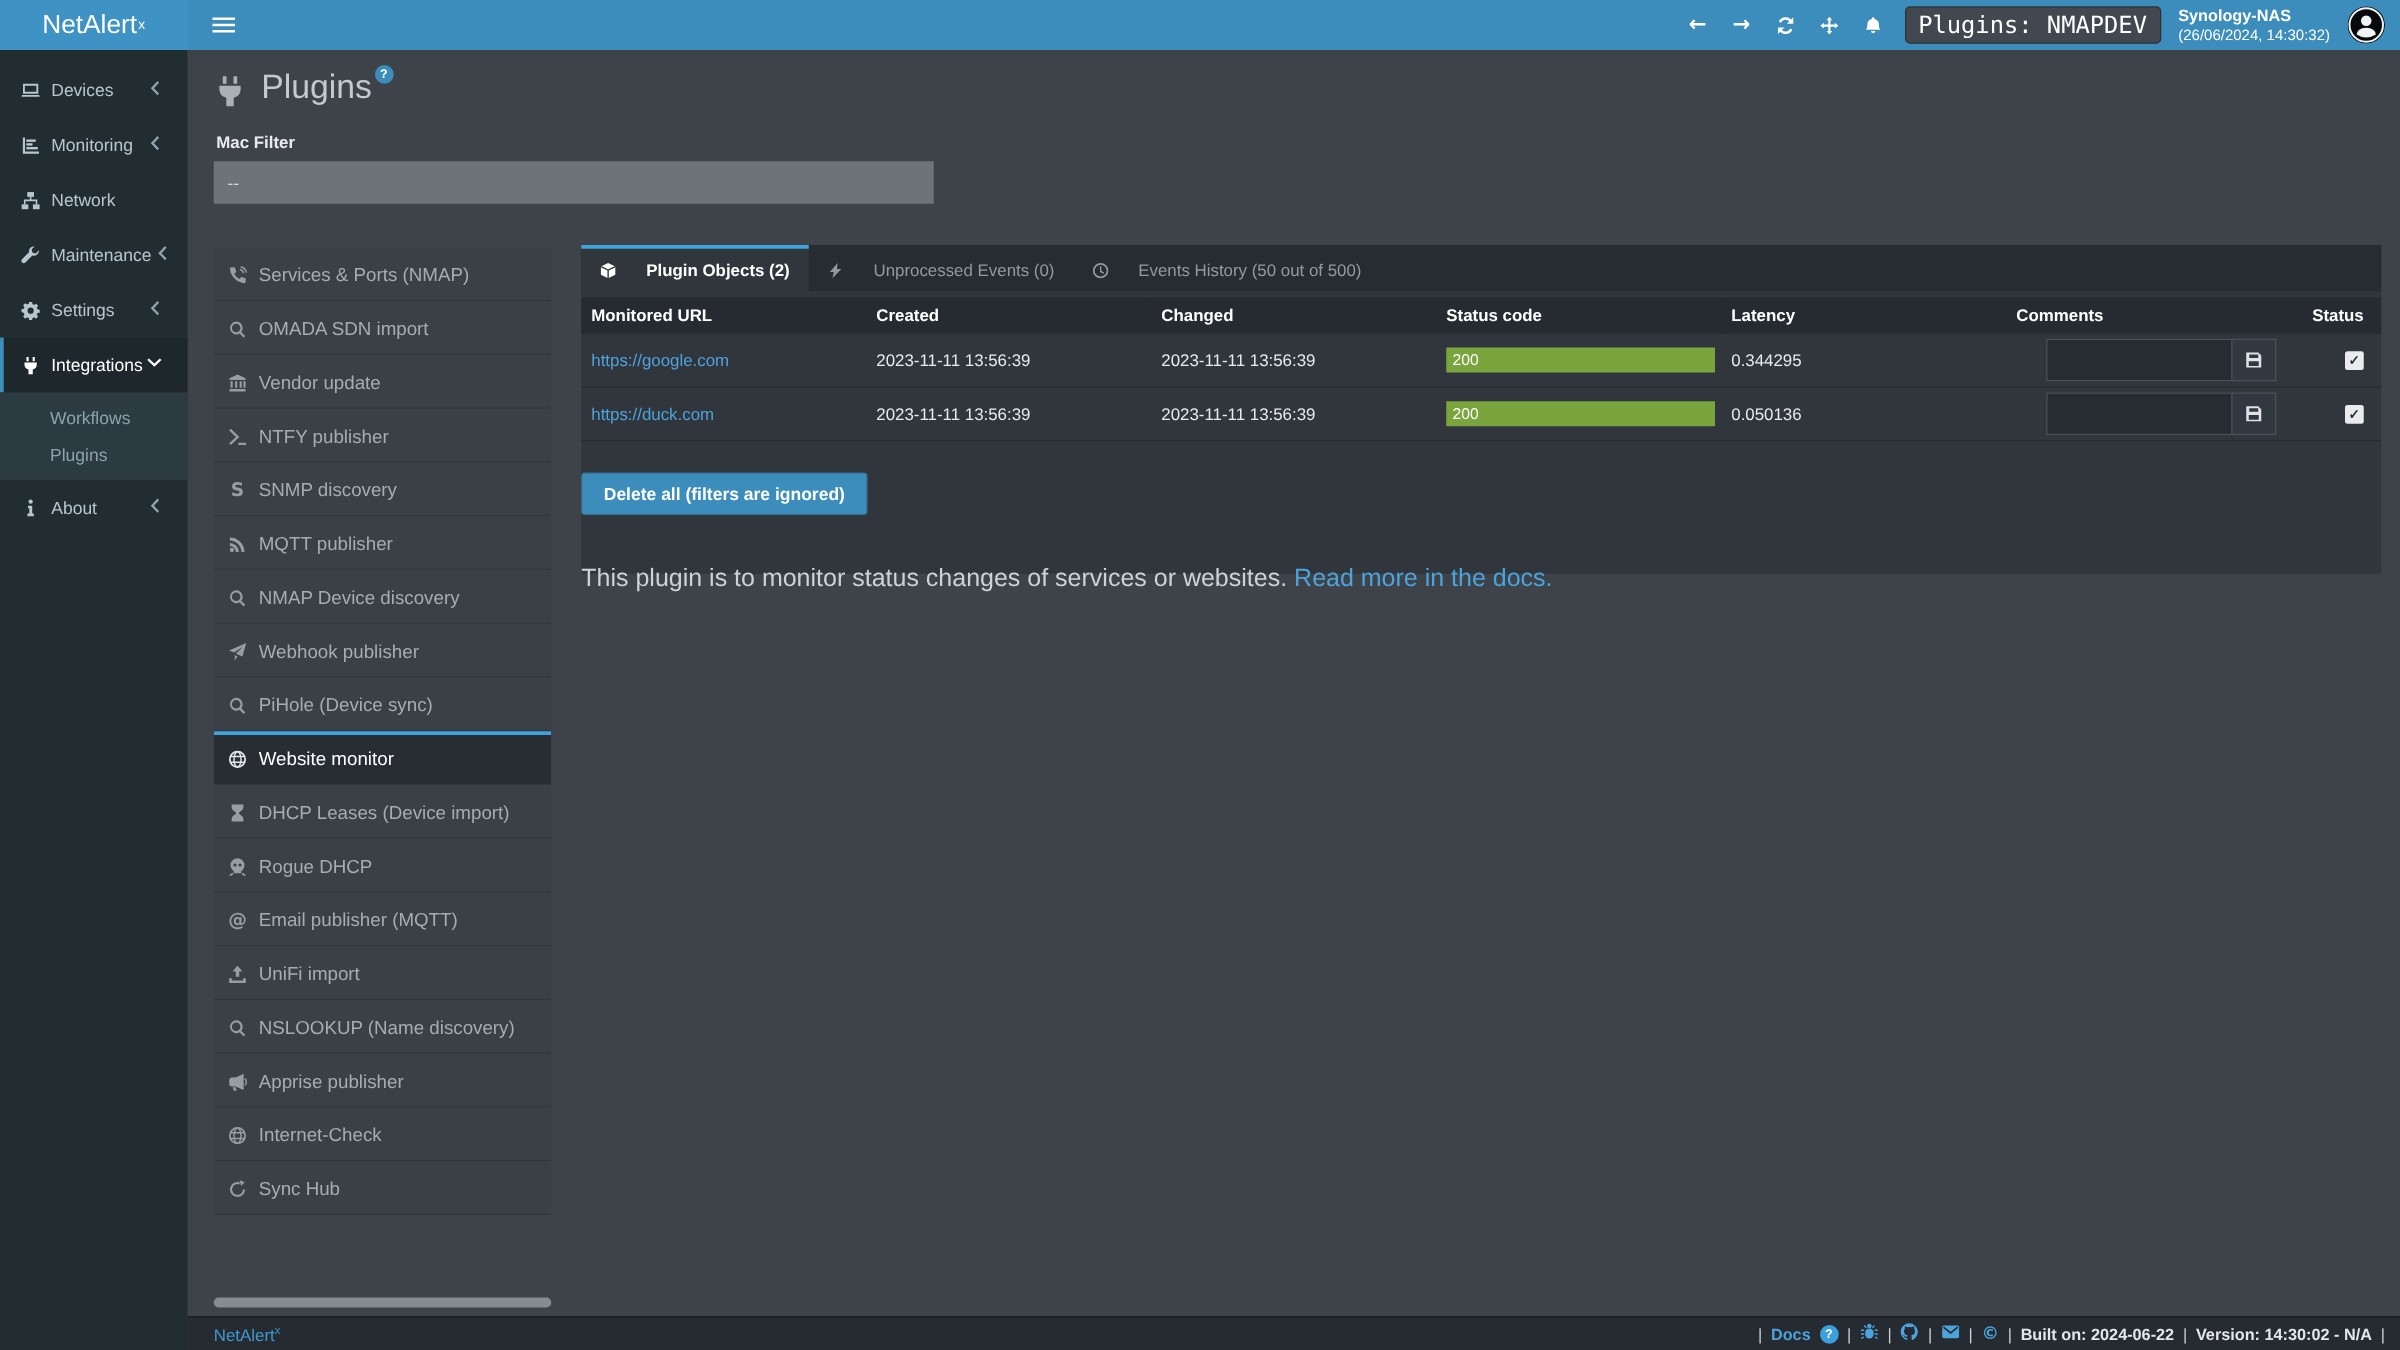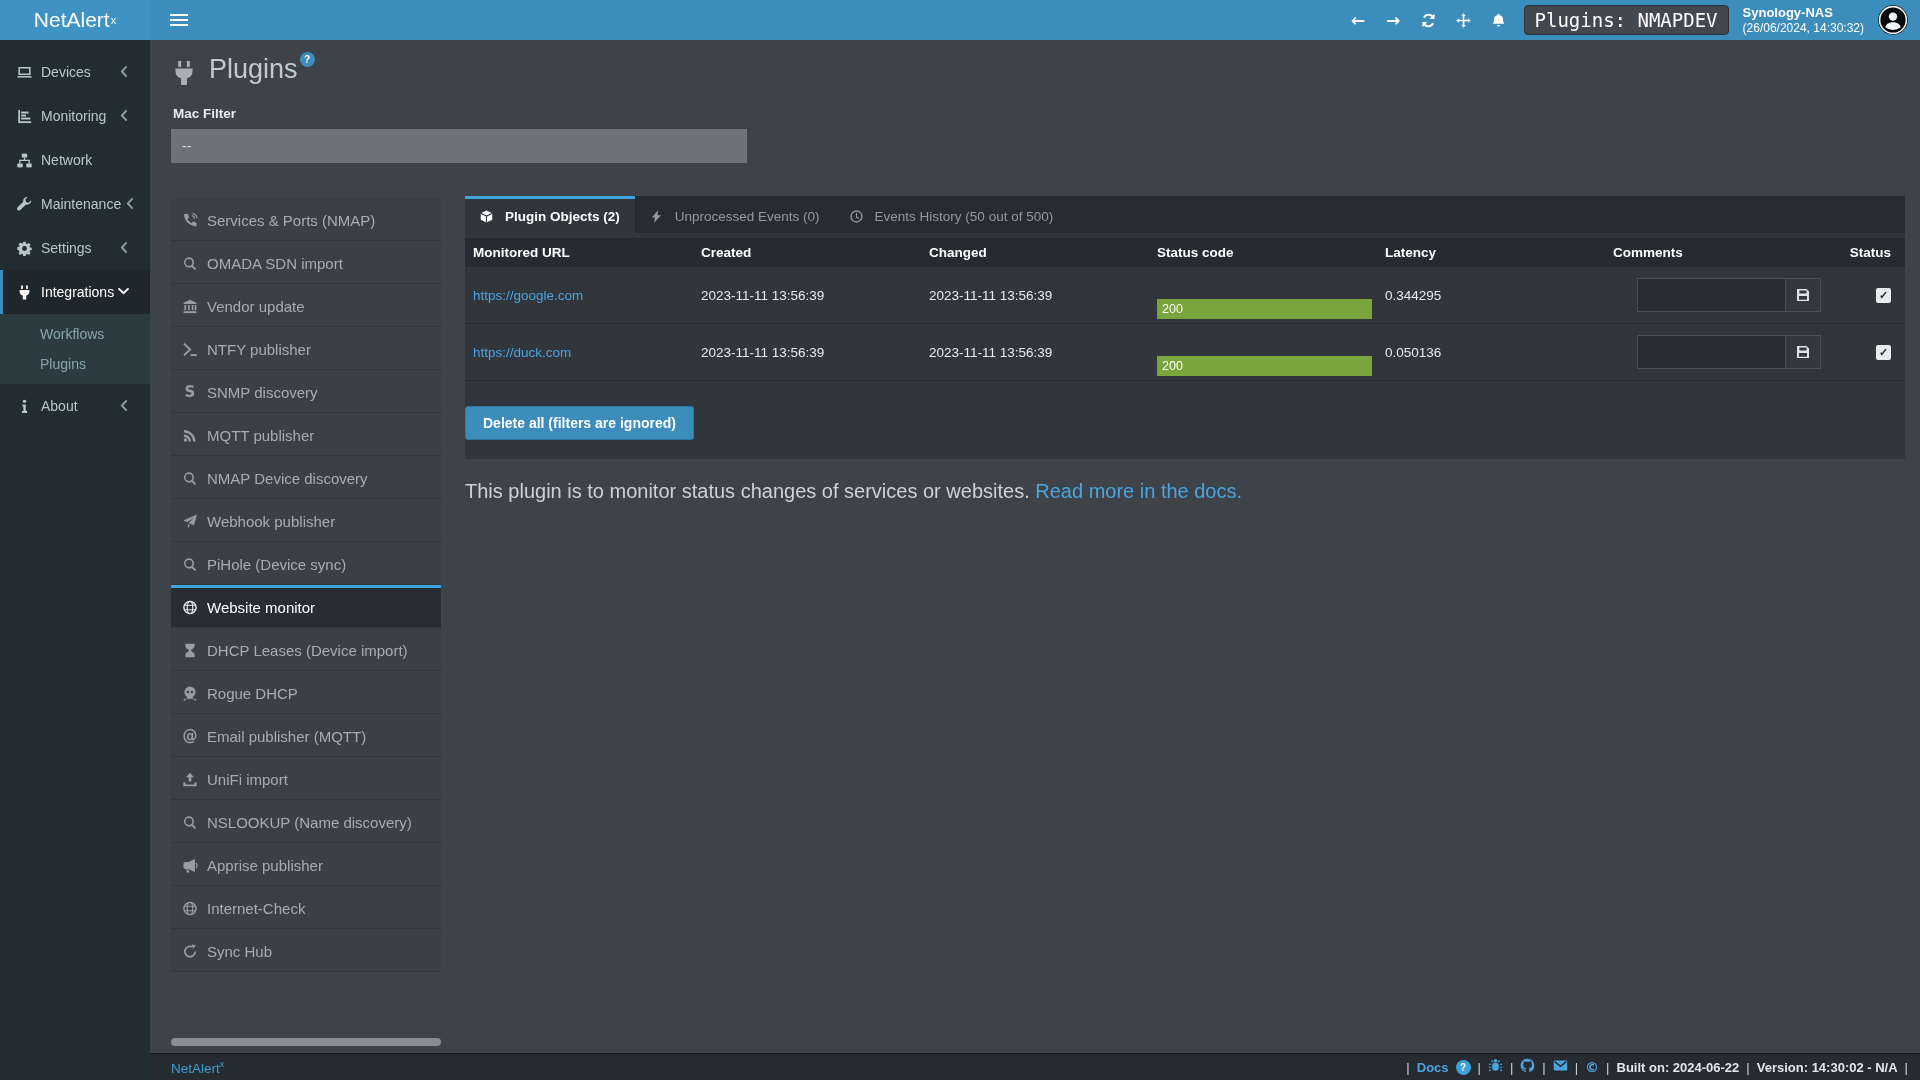--- a/index.html
+++ b/index.html
@@ -54,31 +54,31 @@
   .plugins-list { position:absolute; left:21px; top:158px; width:270px; height:862px; overflow:hidden; }
   .plugin-item { height:43px; display:flex; align-items:center; padding:0 9px; background:#3a4046; border-bottom:1px solid #32373d; border-top:3px solid transparent; color:#a7acb1; font-size:15px; cursor:pointer; }
   .plugin-item .ic { width:20px; height:15px; font-size:15px; margin-right:7px; color:#989da3; }
   .plugin-item.active { background:#272d33; color:#fff; border-top-color:#3fa3dd; }
   .plugin-item.active .ic { color:#e4e7ea; }
   .list-scrollbar { position:absolute; left:21px; top:998px; width:270px; height:8px; background:#868c92; border-radius:4px; cursor:pointer; }
 
   
   .panel { position:absolute; left:315px; top:156px; width:1440px; height:263px; background:#30363c; }
   .tabs { display:flex; height:37px; background:#272c31; }
-  .tab { display:flex; align-items:center; gap:12px; padding:0 15px; font-size:13.5px; color:#9299a0; border-top:3px solid transparent; cursor:pointer; white-space:nowrap; }
+  .tab { display:flex; align-items:center; gap:24px; padding:0 15px; font-size:13.5px; color:#9299a0; border-top:3px solid transparent; cursor:pointer; white-space:nowrap; }
   .tab .ic { font-size:13px; }
   .tab.active { background:#30363c; color:#fff; border-top-color:#3fa3dd; font-weight:700; }
 
   table { width:100%; border-collapse:collapse; table-layout:fixed; margin-top:5px; }
   col.c-std { width:228px; } col.c-last { width:72px; }
   thead th { background:#262b31; color:#fff; font-size:13.5px; font-weight:700; text-align:left; padding:7px 8px; }
   thead th.r { text-align:right; padding-right:14px; }
   tbody td { height:42px; padding:4px 8px; font-size:13.5px; color:#e8eaec; border-bottom:1px solid #262b30; vertical-align:middle; }
   a.url { color:#4da3dc; text-decoration:none; cursor:pointer; }
-  .bar { width:215px; height:20px; background:#7aa43c; color:#fff; font-size:12.5px; line-height:20px; padding-left:5px;margin-top:28px; }
+  .bar { width:215px; height:20px; background:#7aa43c; color:#fff; font-size:12.5px; line-height:20px; padding-left:5px; }
   .cmt-group { display:flex; justify-content:flex-end; margin-right:4px; }
   .cmt-input { width:148px; height:34px; background:#262c31; border:1px solid #4a5158; border-right:none; color:#d7dadd; padding:0 8px; font-size:13px; font-family:"Liberation Sans",sans-serif; }
   .cmt-save { width:36px; height:34px; background:#313840; border:1px solid #4a5158; color:#dfe3e6; display:flex; align-items:center; justify-content:center; font-size:14px; cursor:pointer; }
   td.status-cell { text-align:right; padding-right:14px; }
   .chkbox { display:inline-flex; align-items:center; justify-content:center; width:15px; height:15px; background:#e9ebed; border-radius:2px; color:#2b3136; font-size:11px; font-weight:700; cursor:pointer; }
 
   .del-btn { display:inline-block; margin:25px 0 0 0; background:#3c8dbc; color:#fff; border:1px solid #32779f; border-radius:3px; padding:8px 17px; font-size:14px; font-weight:700; cursor:pointer; font-family:"Liberation Sans",sans-serif; }
   .panel-desc { margin-top:40px; font-size:20px; color:#ced2d6; }
   .panel-desc a { color:#4da3dc; text-decoration:none; cursor:pointer; }
 

